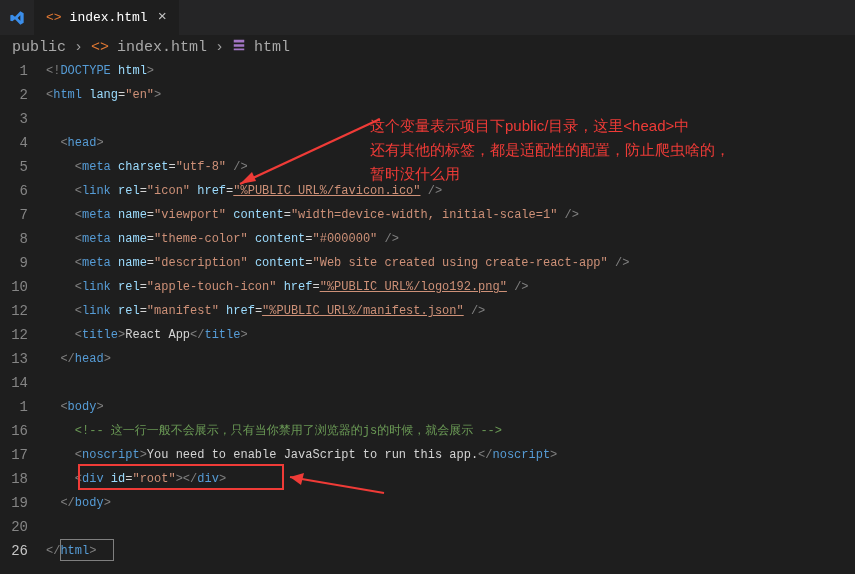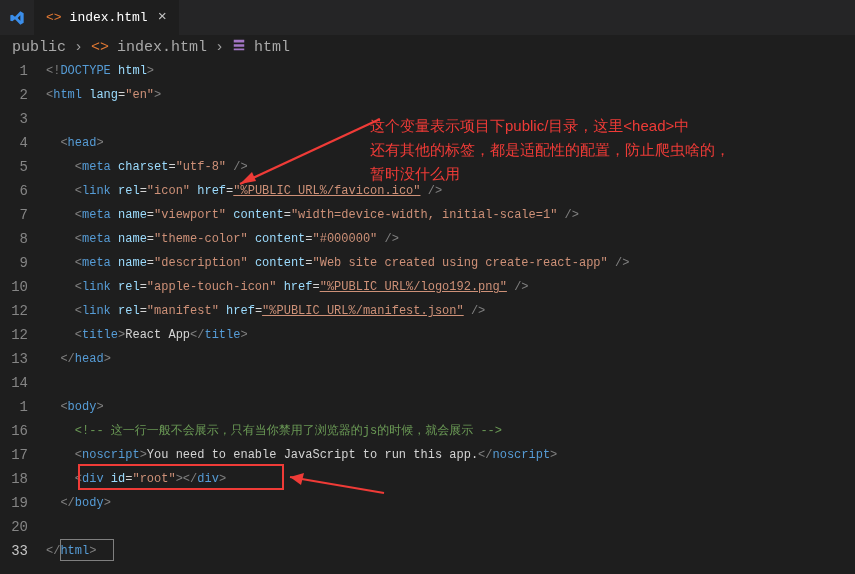--- a/index.html
+++ b/index.html
@@ -167,21 +167,21 @@
       <div class="ln">12</div>
       <div class="ln">12</div>
     <div class="ln">13</div>
       <div class="ln">14</div>
       <div class="ln">1</div>
       <div class="ln">16</div>
     <div class="ln">17</div>
       <div class="ln">18</div>
       <div class="ln">19</div>
       <div class="ln">20</div>
-    <div class="ln active">33</div>
+    <div class="ln active">26</div>
   </div>
 
   <div class="code" id="code"><div class="line"><span class="t-br">&lt;!</span><span class="t-tag">DOCTYPE</span> <span class="t-attr">html</span><span class="t-br">&gt;</span></div><div class="line"><span class="t-br">&lt;</span><span class="t-tag">html</span> <span class="t-attr">lang</span><span class="t-txt">=</span><span class="t-str">"en"</span><span class="t-br">&gt;</span></div><div class="line">&nbsp;</div><div class="line">  <span class="t-br">&lt;</span><span class="t-tag">head</span><span class="t-br">&gt;</span></div><div class="line">    <span class="t-br">&lt;</span><span class="t-tag">meta</span> <span class="t-attr">charset</span><span class="t-txt">=</span><span class="t-str">"utf-8"</span> <span class="t-br">/&gt;</span></div><div class="line">    <span class="t-br">&lt;</span><span class="t-tag">link</span> <span class="t-attr">rel</span><span class="t-txt">=</span><span class="t-str">"icon"</span> <span class="t-attr">href</span><span class="t-txt">=</span><span class="t-str t-undr">"%PUBLIC_URL%/favicon.ico"</span> <span class="t-br">/&gt;</span></div><div class="line">    <span class="t-br">&lt;</span><span class="t-tag">meta</span> <span class="t-attr">name</span><span class="t-txt">=</span><span class="t-str">"viewport"</span> <span class="t-attr">content</span><span class="t-txt">=</span><span class="t-str">"width=device-width, initial-scale=1"</span> <span class="t-br">/&gt;</span></div><div class="line">    <span class="t-br">&lt;</span><span class="t-tag">meta</span> <span class="t-attr">name</span><span class="t-txt">=</span><span class="t-str">"theme-color"</span> <span class="t-attr">content</span><span class="t-txt">=</span><span class="t-str">"#000000"</span> <span class="t-br">/&gt;</span></div><div class="line">    <span class="t-br">&lt;</span><span class="t-tag">meta</span> <span class="t-attr">name</span><span class="t-txt">=</span><span class="t-str">"description"</span> <span class="t-attr">content</span><span class="t-txt">=</span><span class="t-str">"Web site created using create-react-app"</span> <span class="t-br">/&gt;</span></div><div class="line">    <span class="t-br">&lt;</span><span class="t-tag">link</span> <span class="t-attr">rel</span><span class="t-txt">=</span><span class="t-str">"apple-touch-icon"</span> <span class="t-attr">href</span><span class="t-txt">=</span><span class="t-str t-undr">"%PUBLIC_URL%/logo192.png"</span> <span class="t-br">/&gt;</span></div><div class="line">    <span class="t-br">&lt;</span><span class="t-tag">link</span> <span class="t-attr">rel</span><span class="t-txt">=</span><span class="t-str">"manifest"</span> <span class="t-attr">href</span><span class="t-txt">=</span><span class="t-str t-undr">"%PUBLIC_URL%/manifest.json"</span> <span class="t-br">/&gt;</span></div><div class="line">    <span class="t-br">&lt;</span><span class="t-tag">title</span><span class="t-br">&gt;</span><span class="t-txt">React App</span><span class="t-br">&lt;/</span><span class="t-tag">title</span><span class="t-br">&gt;</span></div><div class="line">  <span class="t-br">&lt;/</span><span class="t-tag">head</span><span class="t-br">&gt;</span></div><div class="line">&nbsp;</div><div class="line">  <span class="t-br">&lt;</span><span class="t-tag">body</span><span class="t-br">&gt;</span></div><div class="line">    <span class="t-cmt">&lt;!-- 这一行一般不会展示，只有当你禁用了浏览器的js的时候，就会展示 --&gt;</span></div><div class="line">    <span class="t-br">&lt;</span><span class="t-tag">noscript</span><span class="t-br">&gt;</span><span class="t-txt">You need to enable JavaScript to run this app.</span><span class="t-br">&lt;/</span><span class="t-tag">noscript</span><span class="t-br">&gt;</span></div><div class="line">    <span class="t-br">&lt;</span><span class="t-tag">div</span> <span class="t-attr">id</span><span class="t-txt">=</span><span class="t-str">"root"</span><span class="t-br">&gt;</span><span class="t-br">&lt;/</span><span class="t-tag">div</span><span class="t-br">&gt;</span></div><div class="line">  <span class="t-br">&lt;/</span><span class="t-tag">body</span><span class="t-br">&gt;</span></div><div class="line">&nbsp;</div><div class="line" style="position: relative;"><span class="t-br">&lt;/</span><span class="t-tag">html</span><span class="t-br">&gt;</span><span class="cursor-box"></span></div></div>
 
   <div class="annot" style="left:370px; top:27px;margin-top:28px;">
     <span style="white-space:pre;">这个变量表示项目下public/目录，这里&lt;head&gt;中
 还有其他的标签，都是适配性的配置，防止爬虫啥的，
 暂时没什么用</span>
   </div>
 

